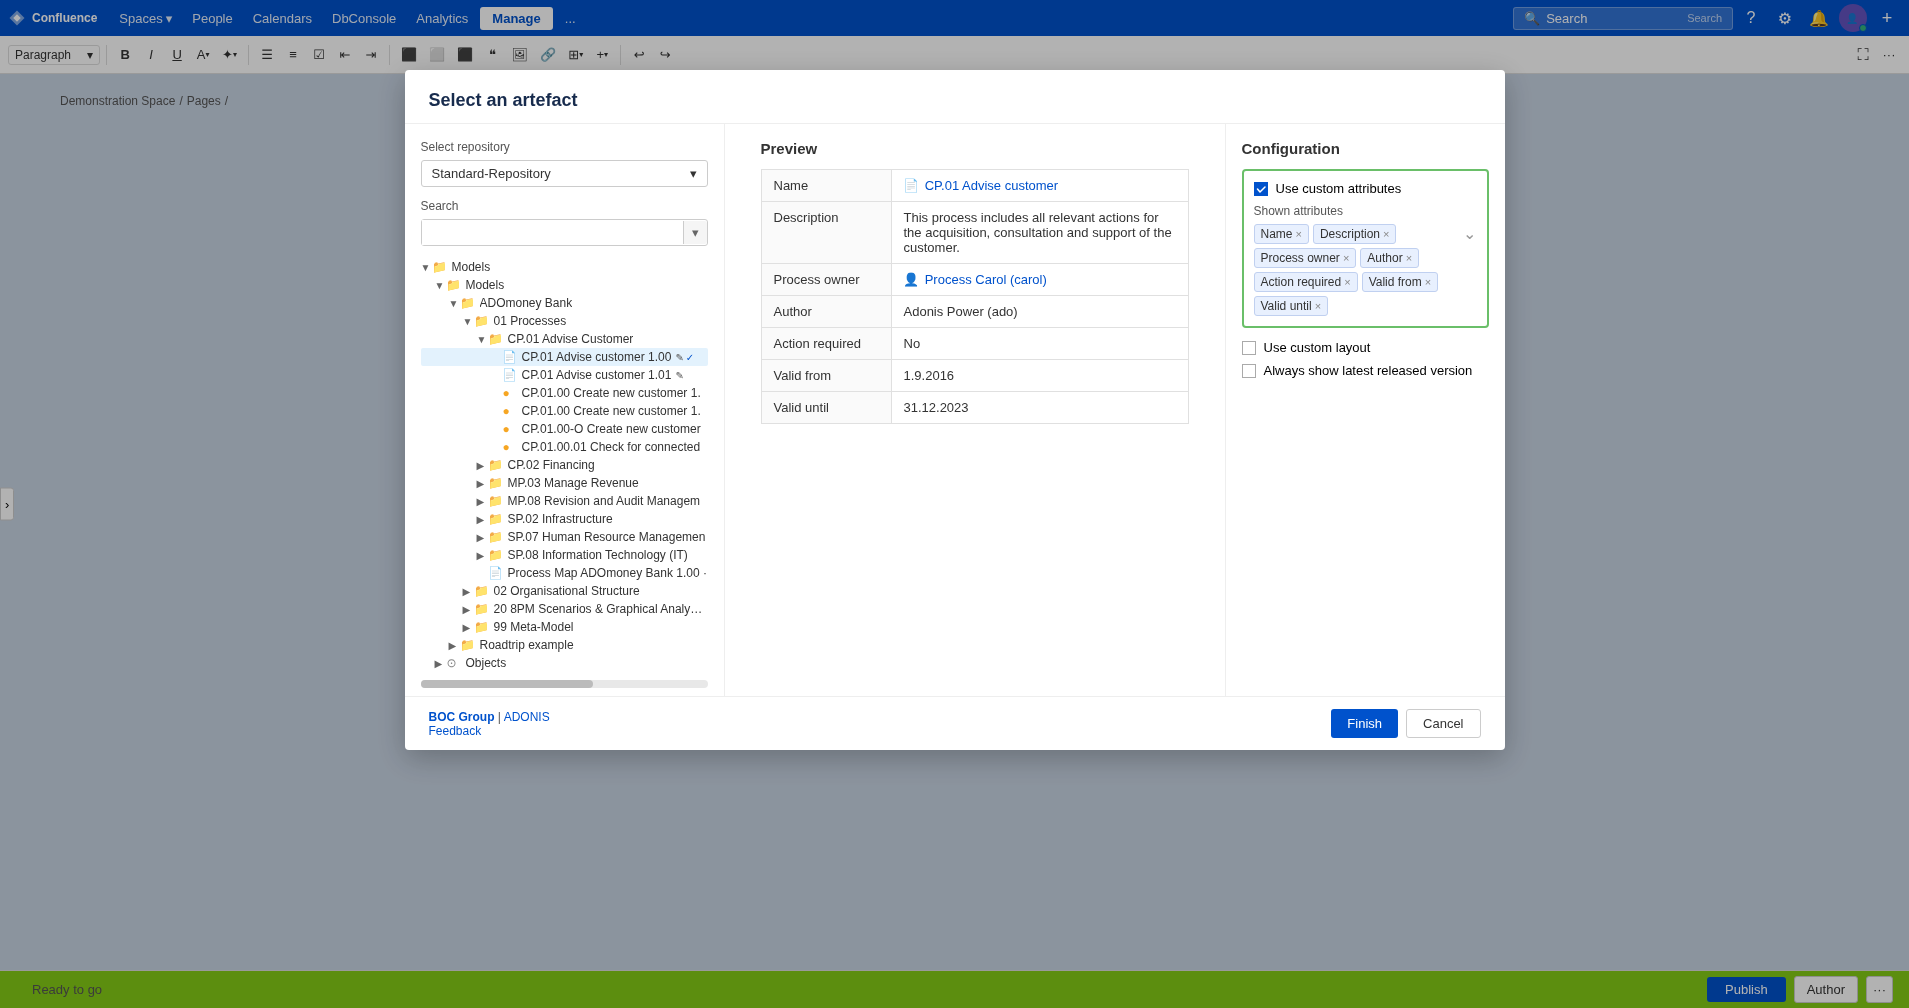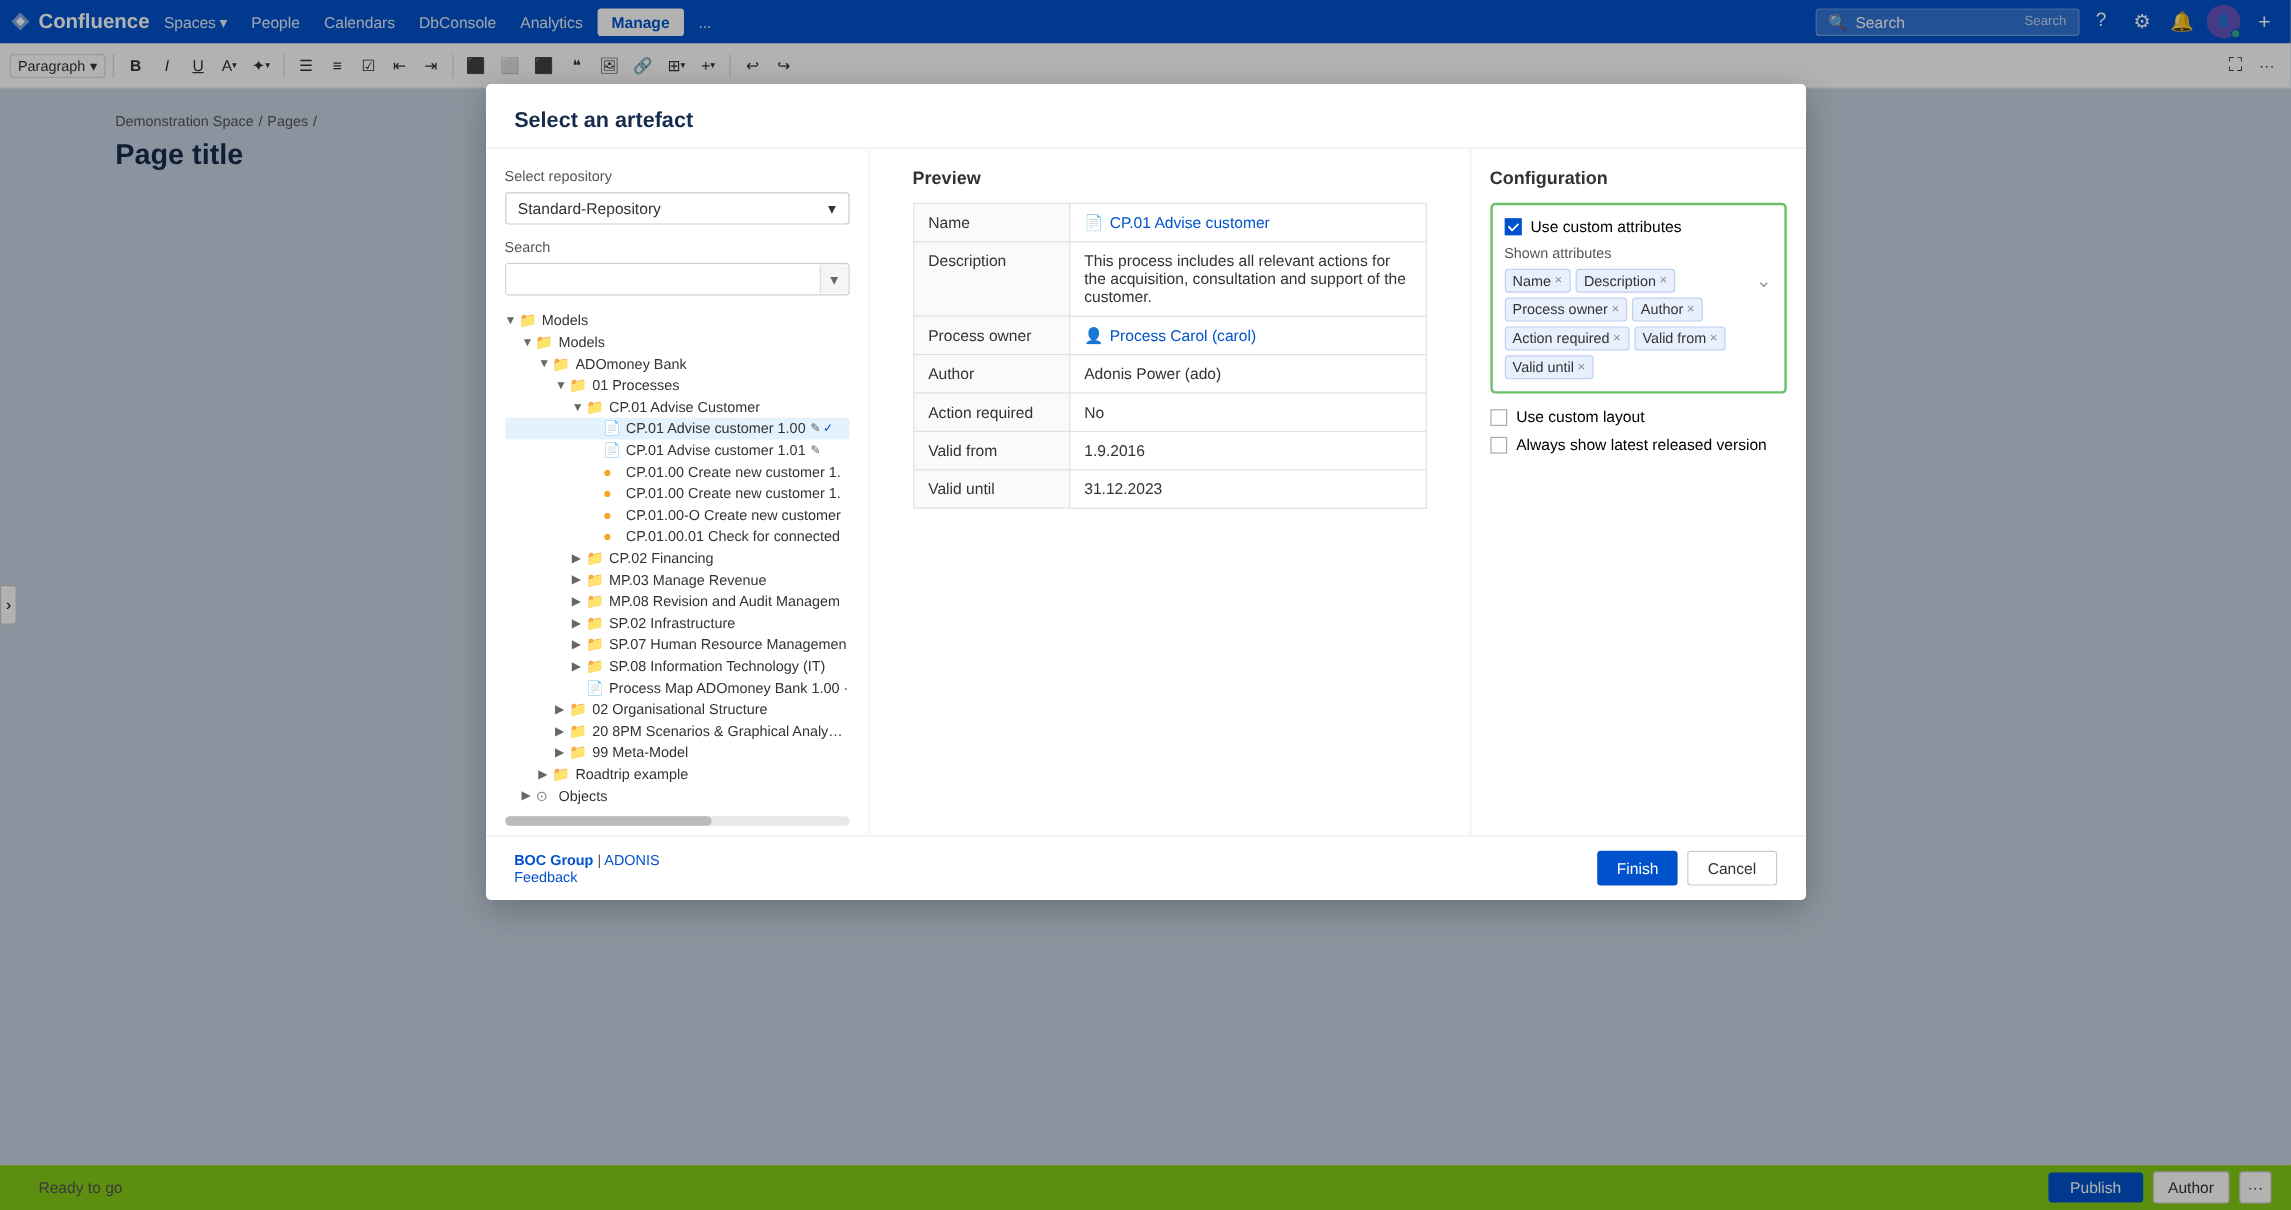--- a/index.html
+++ b/index.html
@@ -9,54 +9,55 @@
     .top-nav {
       background: #0052cc;
       height: 36px;
       display: flex;
       align-items: center;
       padding: 0 8px;
       gap: 4px;
       position: relative;
       z-index: 100;
     }
-    .top-nav-logo { color: white; font-weight: bold; font-size: 17px; display: flex; align-items: center; gap: 6px; margin-right: 0; }
+    .top-nav-logo { color: white; font-weight: bold; font-size: 12px; display: flex; align-items: center; gap: 6px; margin-right: 10px; }
     .top-nav-logo svg { width: 18px; height: 18px; }
     .nav-item { color: rgba(255,255,255,0.9); padding: 4px 8px; border-radius: 3px; cursor: pointer; font-size: 13px; display: flex; align-items: center; gap: 3px; }
     .nav-create { background: white; color: #0052cc; padding: 4px 12px; border-radius: 3px; font-weight: 600; font-size: 13px; cursor: pointer; }
     .nav-spacer { flex: 1; }
     .nav-search { background: rgba(255,255,255,0.2); border: 1px solid rgba(255,255,255,0.3); border-radius: 3px; padding: 3px 10px; color: white; font-size: 13px; width: 220px; display: flex; align-items: center; gap: 6px; cursor: pointer; }
     .nav-icons { display: flex; align-items: center; gap: 6px; }
     .nav-icon-btn { color: white; width: 28px; height: 28px; display: flex; align-items: center; justify-content: center; border-radius: 50%; cursor: pointer; font-size: 16px; }
     .nav-avatar { width: 28px; height: 28px; border-radius: 50%; background: #6554c0; display: flex; align-items: center; justify-content: center; color: white; font-size: 11px; position: relative; cursor: pointer; }
     .nav-avatar-dot { position: absolute; bottom: 0; right: 0; width: 8px; height: 8px; border-radius: 50%; background: #36b37e; border: 1.5px solid #0052cc; }
 
     
     .toolbar {
       background: white;
       border-bottom: 1px solid #ddd;
       height: 38px;
       display: flex;
       align-items: center;
       padding: 0 8px;
       gap: 2px;
     }
-    .tb-select { border: 1px solid #ddd; border-radius: 3px; padding: 2px 6px; font-size: 12px; color: #333; cursor: pointer; display: flex; align-items: center; gap: 4px; }
+    .tb-select { border: 1px solid #ddd; border-radius: 3px; padding: 2px 6px; font-size: 12px; color: #333; cursor: pointer; display: flex; align-items: center; gap: 16px; }
     .tb-sep { width: 1px; height: 20px; background: #ddd; margin: 0 4px; }
     .tb-btn { padding: 3px 5px; border-radius: 3px; cursor: pointer; color: #333; font-size: 13px; display: flex; align-items: center; justify-content: center; min-width: 24px; height: 24px; }
     .tb-bold { font-weight: bold; }
     .tb-italic { font-style: italic; }
     .tb-underline { text-decoration: underline; }
 
     
     .page-area {
       background: #c8d4e3;
-      padding: 20px 96px;
+      padding: 20px 60px;
       min-height: calc(100vh - 74px);
       position: relative;
+      text-align: center;
     }
     .breadcrumb { font-size: 12px; color: #0052cc; margin-bottom: 8px; display: flex; align-items: center; gap: 4px; }
     .breadcrumb span { color: #555; }
     .page-title { font-size: 24px; font-weight: 600; color: #172b4d; margin-bottom: 20px; }
 
     
     .modal-overlay {
       position: fixed;
       top: 0; left: 0; right: 0; bottom: 0;
       background: rgba(0,0,0,0.3);

